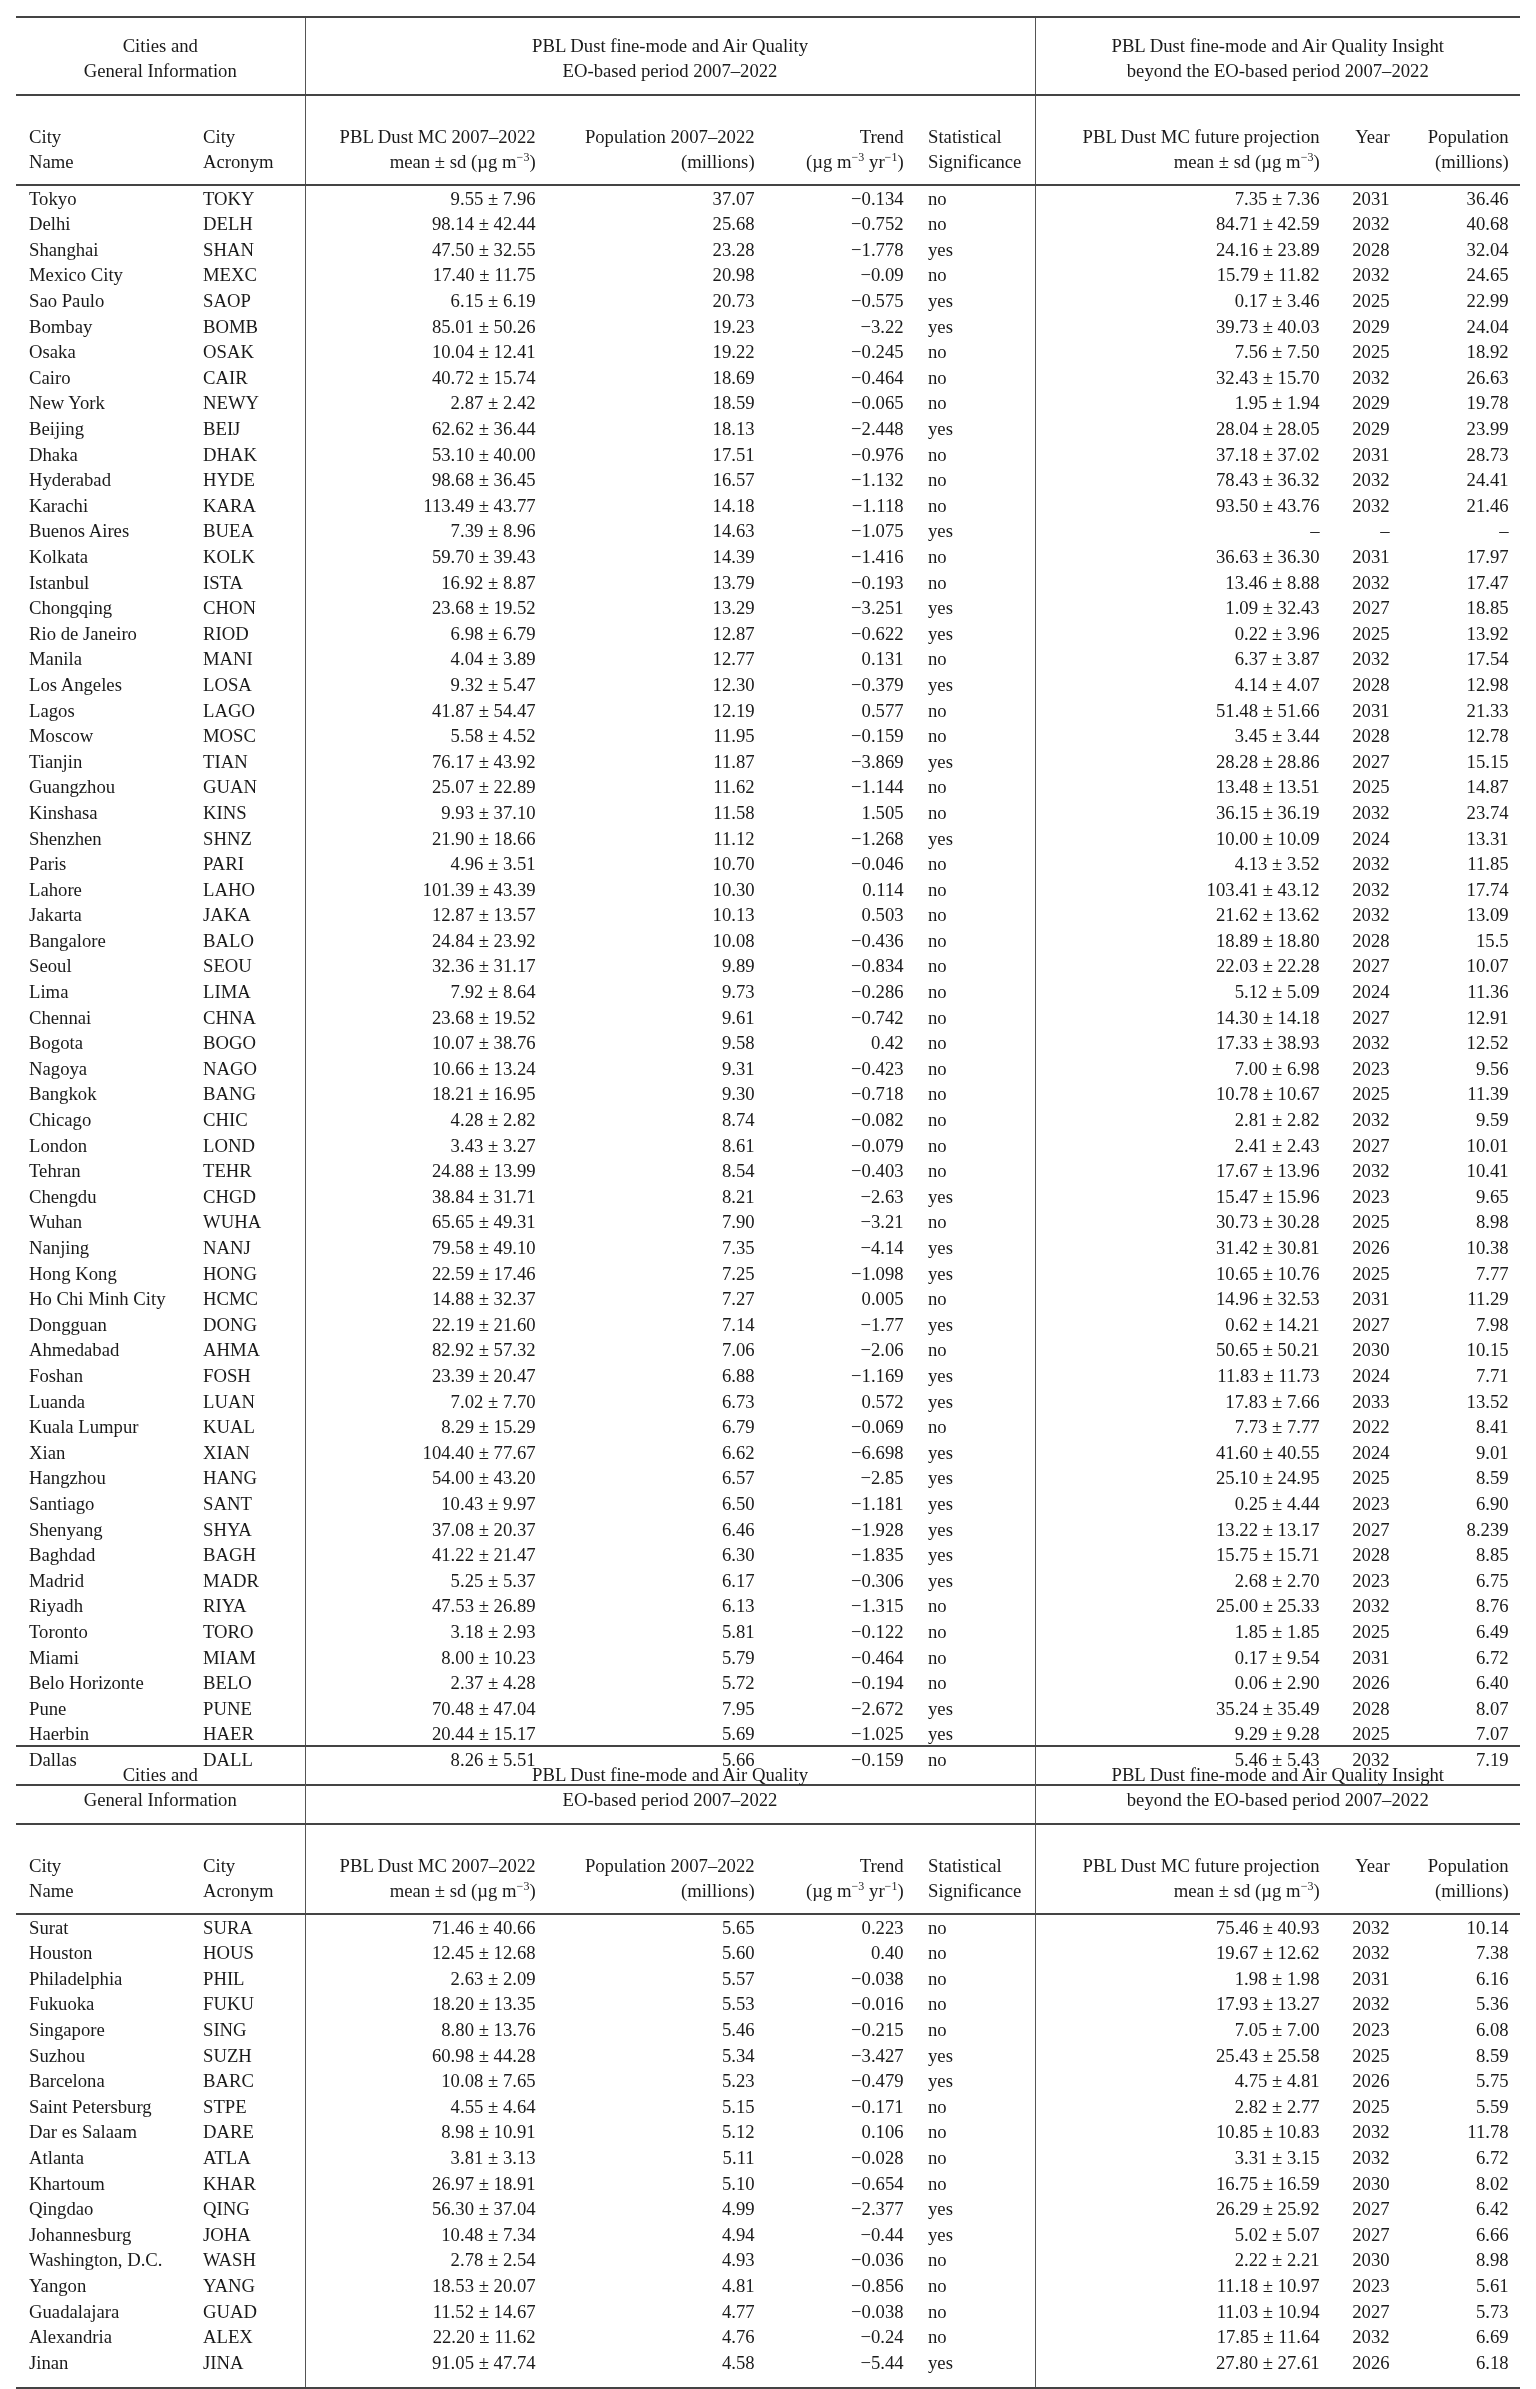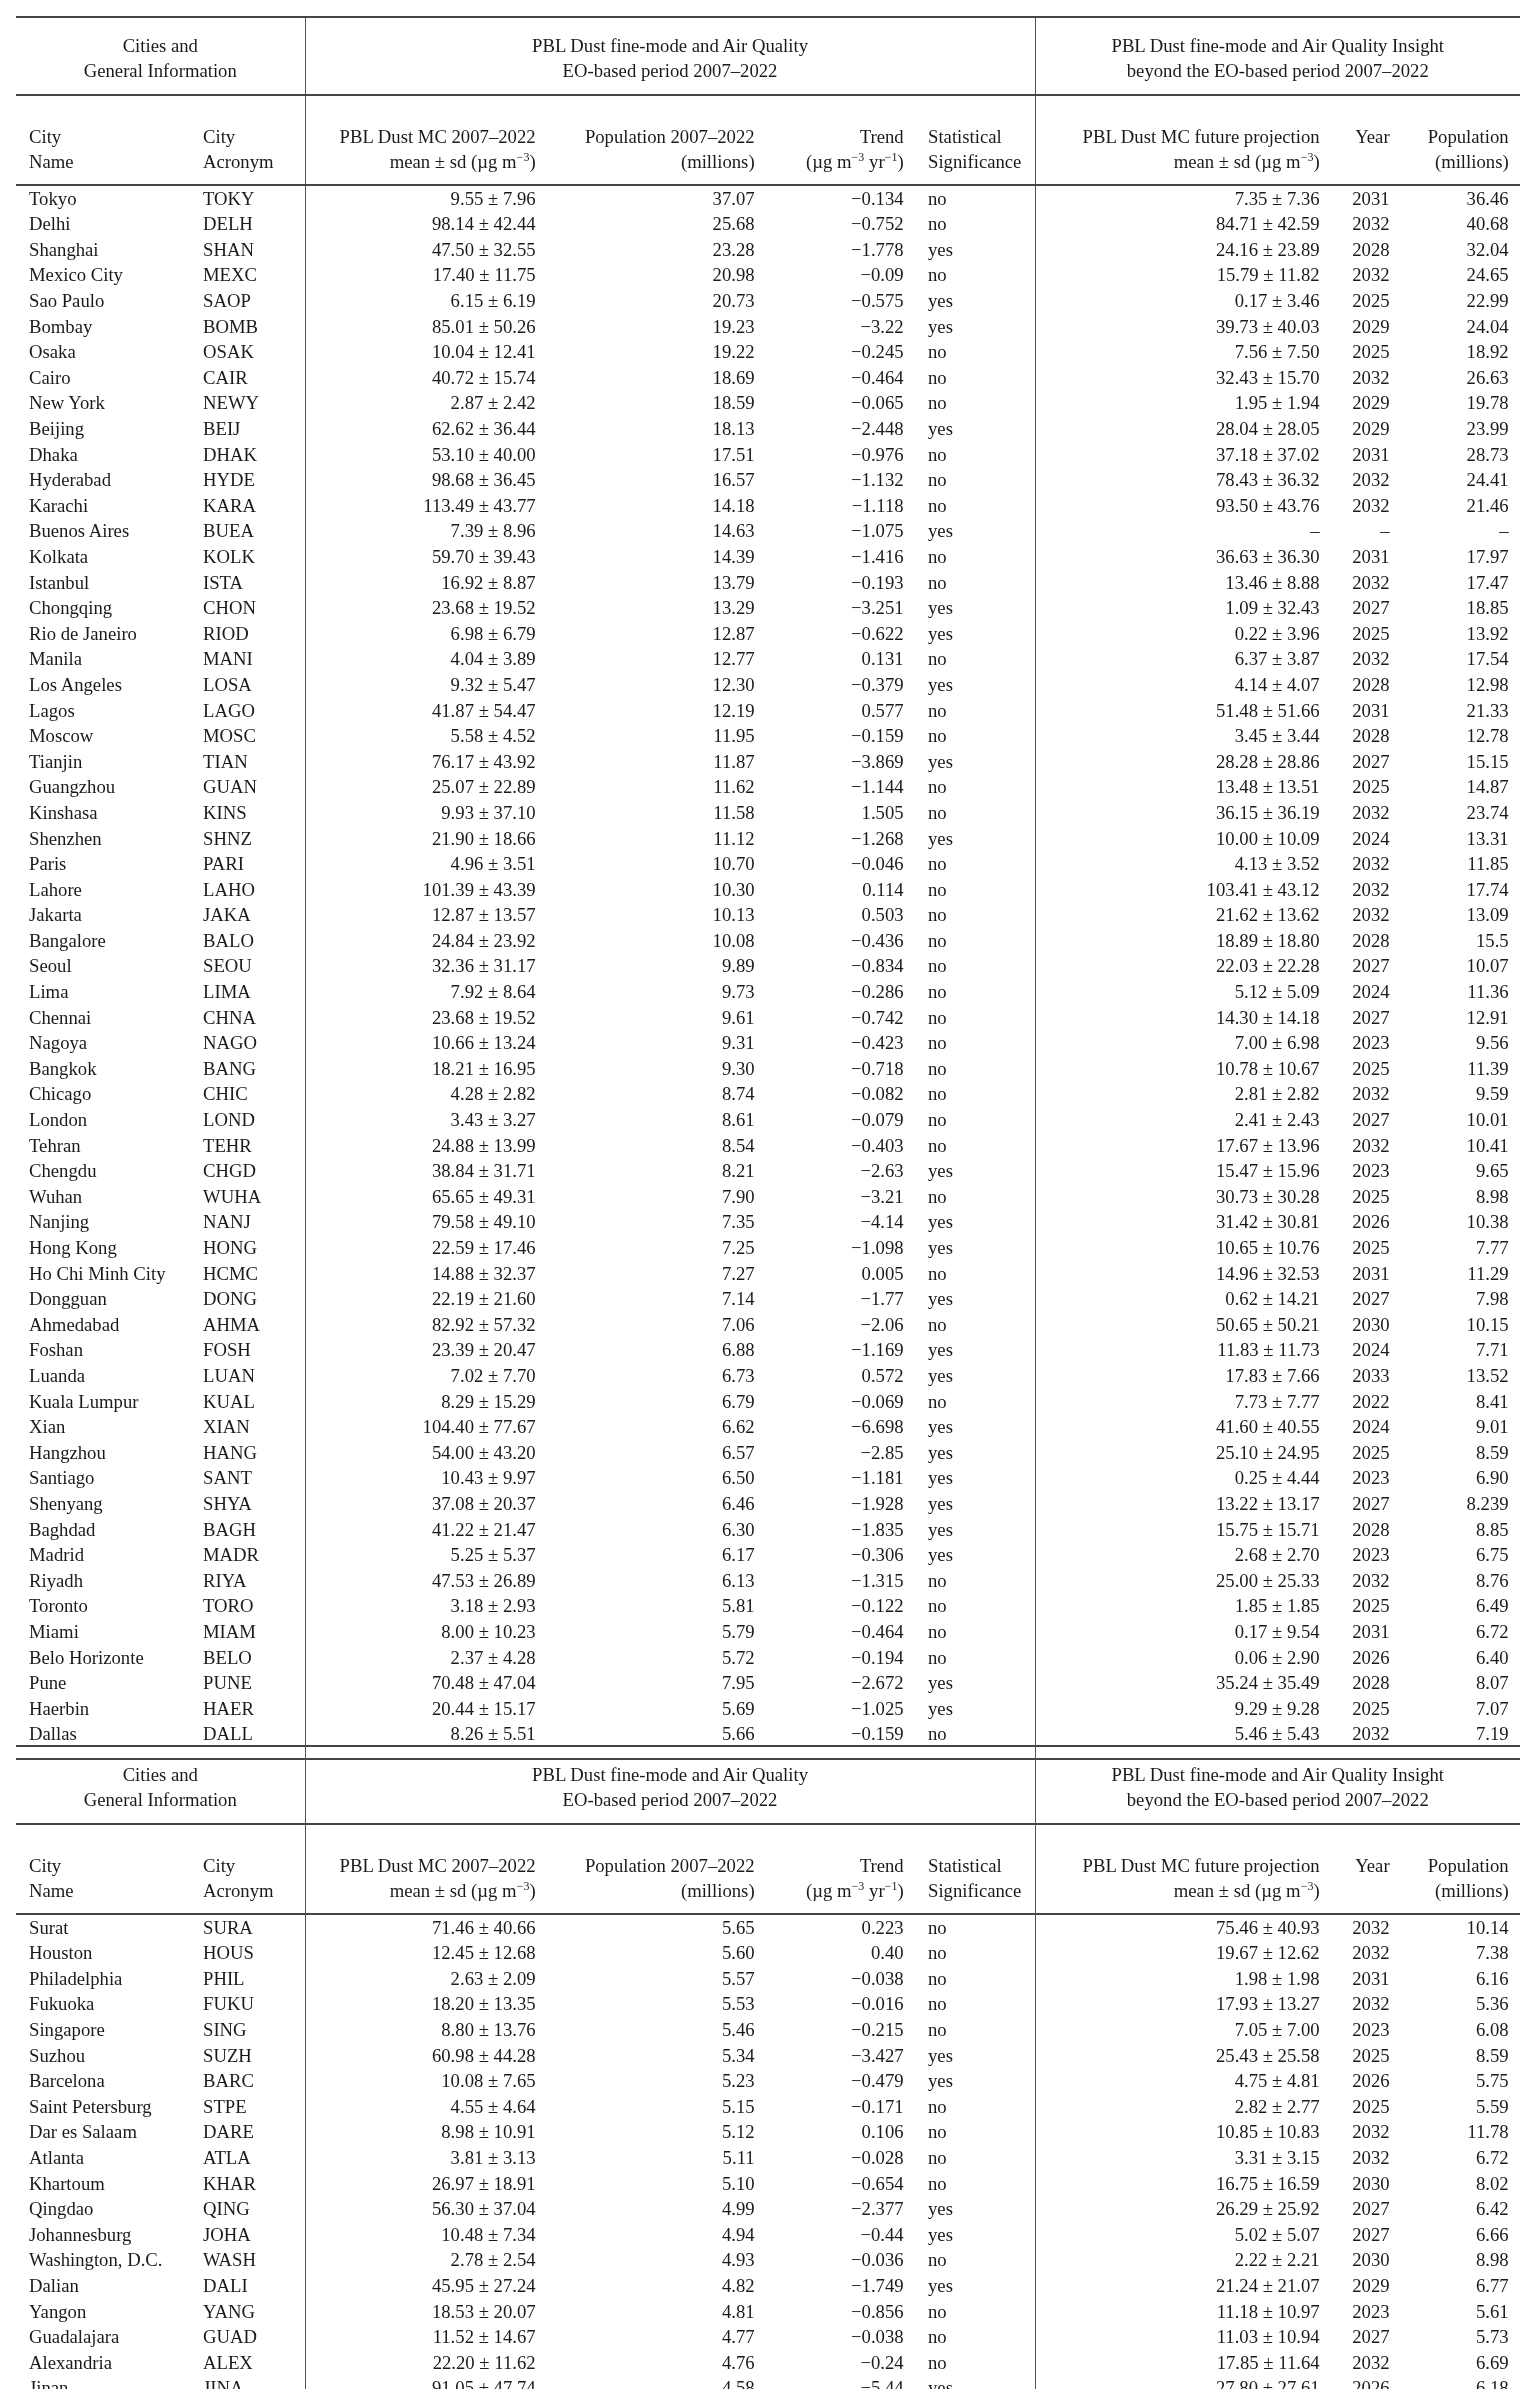--- a/index.html
+++ b/index.html
@@ -437,20 +437,31 @@
         <td class="l">CHNA</td>
         <td class="r vl">23.68 ± 19.52</td>
         <td class="r">9.61</td>
         <td class="r">−0.742</td>
         <td class="l">no</td>
         <td class="r vl">14.30 ± 14.18</td>
         <td class="r">2027</td>
         <td class="r">12.91</td>
       </tr>
       <tr>
+        <td class="l">Bogota</td>
+        <td class="l">BOGO</td>
+        <td class="r vl">10.07 ± 38.76</td>
+        <td class="r">9.58</td>
+        <td class="r">0.42</td>
+        <td class="l">no</td>
+        <td class="r vl">17.33 ± 38.93</td>
+        <td class="r">2032</td>
+        <td class="r">12.52</td>
+      </tr>
+      <tr>
         <td class="l">Nagoya</td>
         <td class="l">NAGO</td>
         <td class="r vl">10.66 ± 13.24</td>
         <td class="r">9.31</td>
         <td class="r">−0.423</td>
         <td class="l">no</td>
         <td class="r vl">7.00 ± 6.98</td>
         <td class="r">2023</td>
         <td class="r">9.56</td>
       </tr>
@@ -942,31 +953,20 @@
         <td class="l">WASH</td>
         <td class="r vl">2.78 ± 2.54</td>
         <td class="r">4.93</td>
         <td class="r">−0.036</td>
         <td class="l">no</td>
         <td class="r vl">2.22 ± 2.21</td>
         <td class="r">2030</td>
         <td class="r">8.98</td>
       </tr>
       <tr>
-        <td class="l">Dalian</td>
-        <td class="l">DALI</td>
-        <td class="r vl">45.95 ± 27.24</td>
-        <td class="r">4.82</td>
-        <td class="r">−1.749</td>
-        <td class="l">yes</td>
-        <td class="r vl">21.24 ± 21.07</td>
-        <td class="r">2029</td>
-        <td class="r">6.77</td>
-      </tr>
-      <tr>
         <td class="l">Yangon</td>
         <td class="l">YANG</td>
         <td class="r vl">18.53 ± 20.07</td>
         <td class="r">4.81</td>
         <td class="r">−0.856</td>
         <td class="l">no</td>
         <td class="r vl">11.18 ± 10.97</td>
         <td class="r">2023</td>
         <td class="r">5.61</td>
       </tr>

